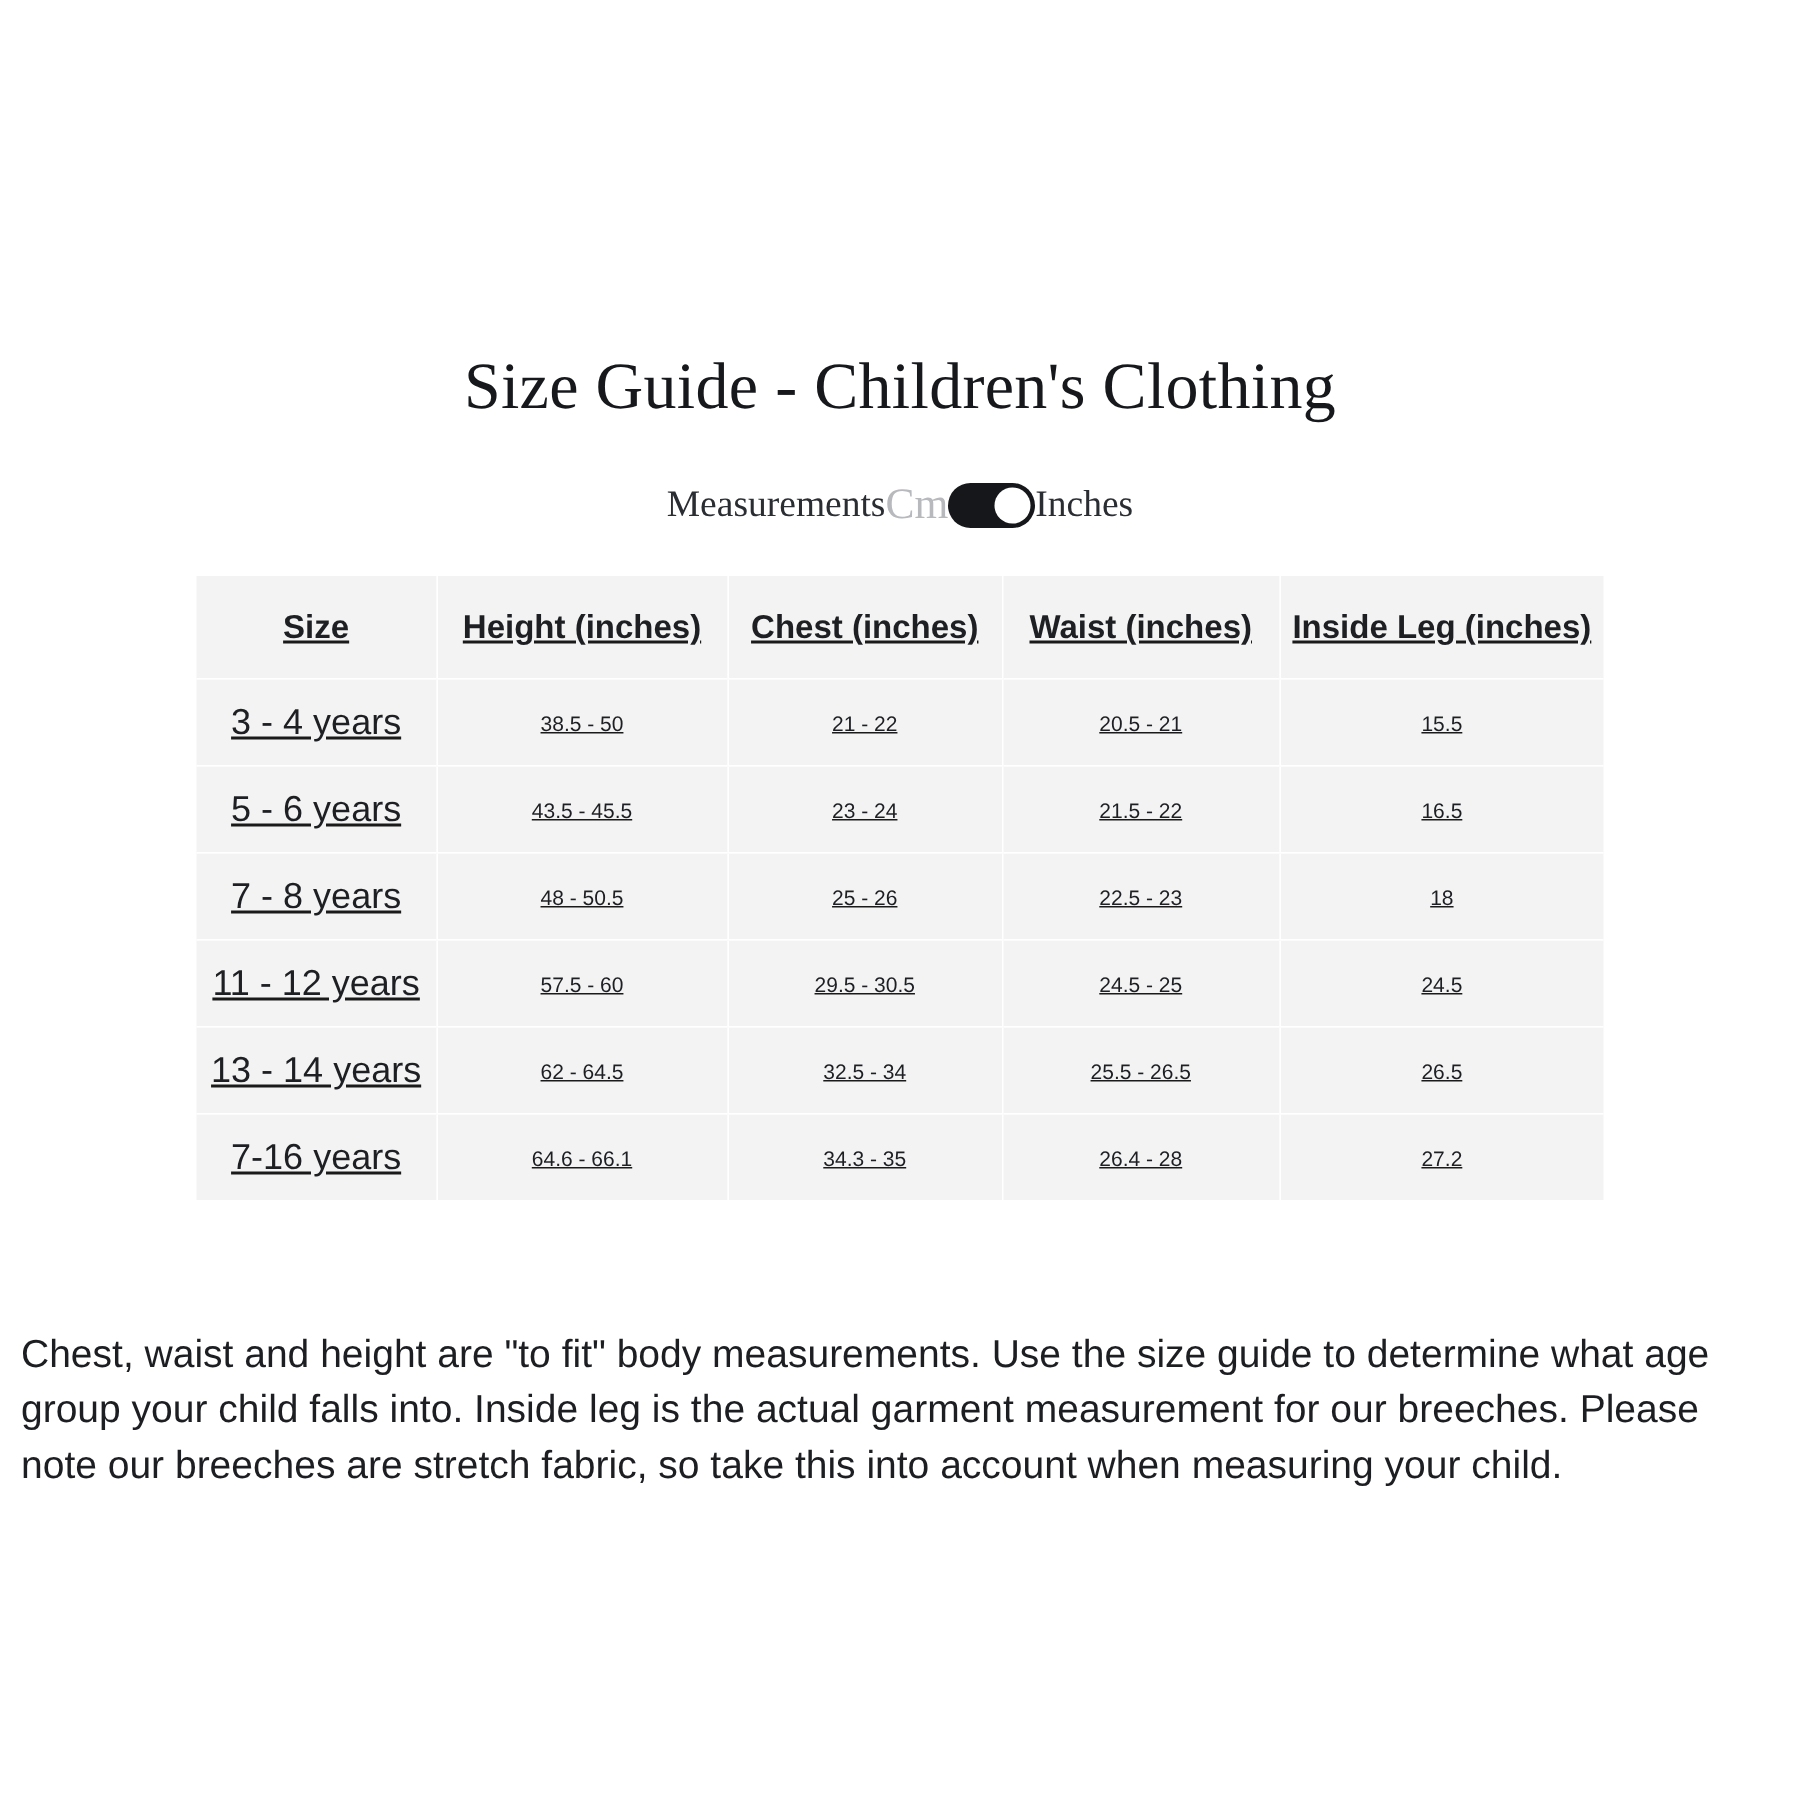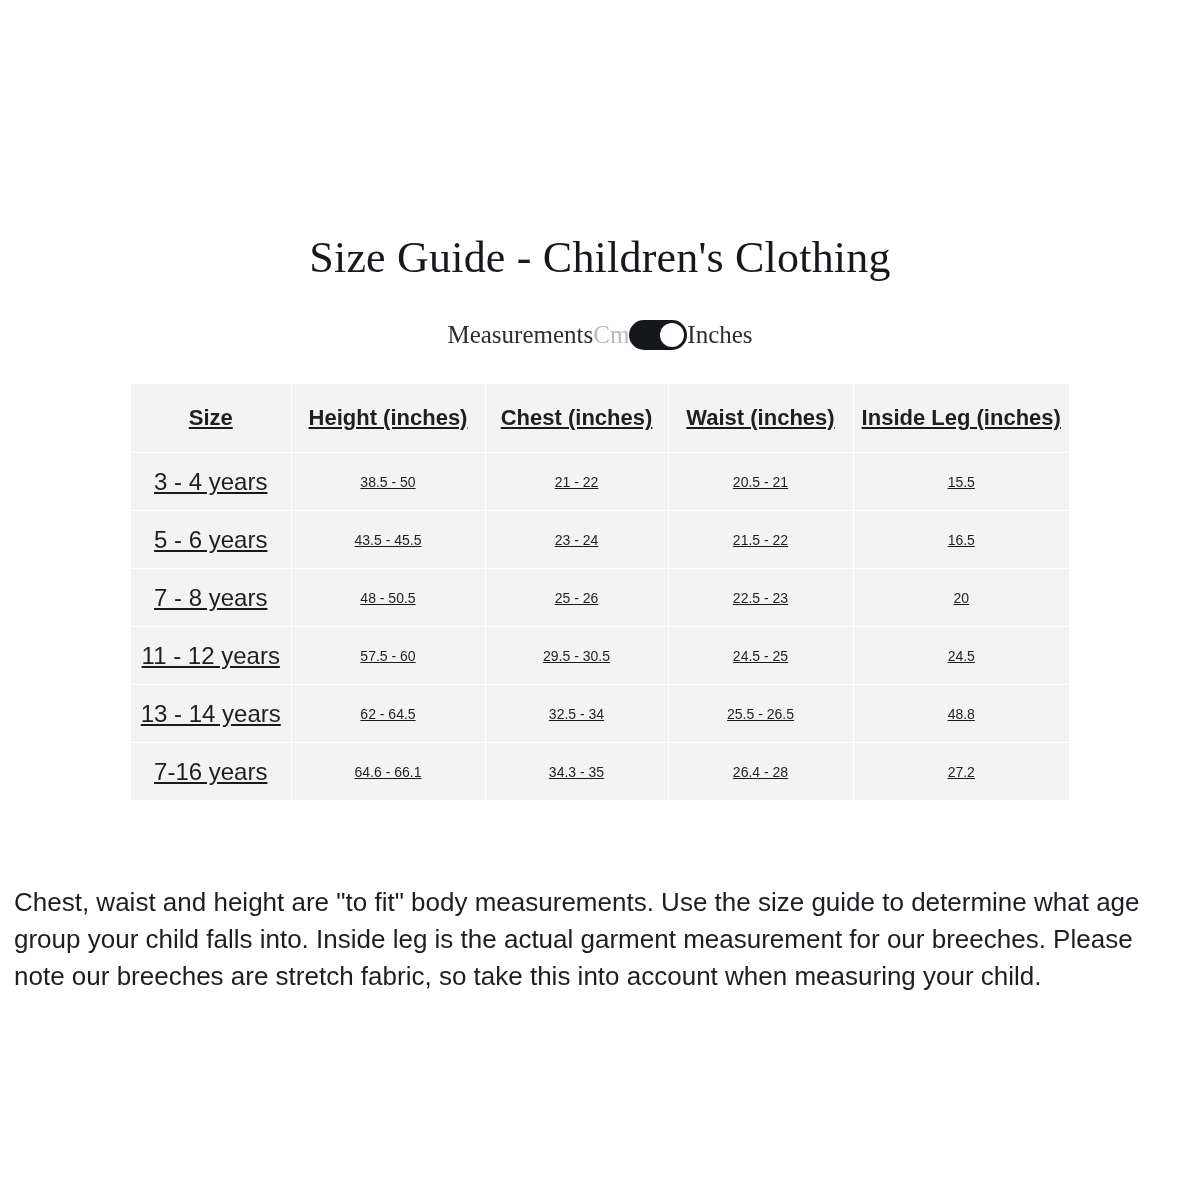--- a/index.html
+++ b/index.html
@@ -45,21 +45,21 @@
     display: flex;
     align-items: center;
     justify-content: center;
     font-family: "Liberation Serif", serif;
   }
   .unit-label-main {
     font-size: 25px;
     color: #2a2d32;
   }
   .unit-cm {
-    font-size: 25px;
+    font-size: 29px;
     color: #b7b9bd;
   }
   .unit-inches {
     font-size: 25px;
     color: #2a2d32;
   }
 
   .switch {
     width: 58px;
     height: 30px;
@@ -187,35 +187,35 @@
           <td>43.5 - 45.5</td>
           <td>23 - 24</td>
           <td>21.5 - 22</td>
           <td>16.5</td>
         </tr>
         <tr>
           <td class="size-col">7 - 8 years</td>
           <td>48 - 50.5</td>
           <td>25 - 26</td>
           <td>22.5 - 23</td>
-          <td>20</td>
+          <td>18</td>
         </tr>
         <tr>
           <td class="size-col">11 - 12 years</td>
           <td>57.5 - 60</td>
           <td>29.5 - 30.5</td>
           <td>24.5 - 25</td>
           <td>24.5</td>
         </tr>
         <tr>
           <td class="size-col">13 - 14 years</td>
           <td>62 - 64.5</td>
           <td>32.5 - 34</td>
           <td>25.5 - 26.5</td>
-          <td>48.8</td>
+          <td>26.5</td>
         </tr>
         <tr>
           <td class="size-col">7-16 years</td>
           <td>64.6 - 66.1</td>
           <td>34.3 - 35</td>
           <td>26.4 - 28</td>
           <td>27.2</td>
         </tr>
       </tbody>
     </table>

